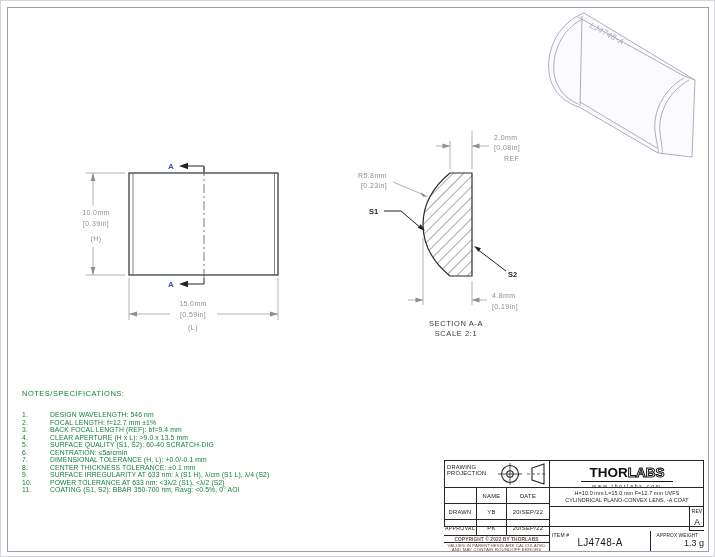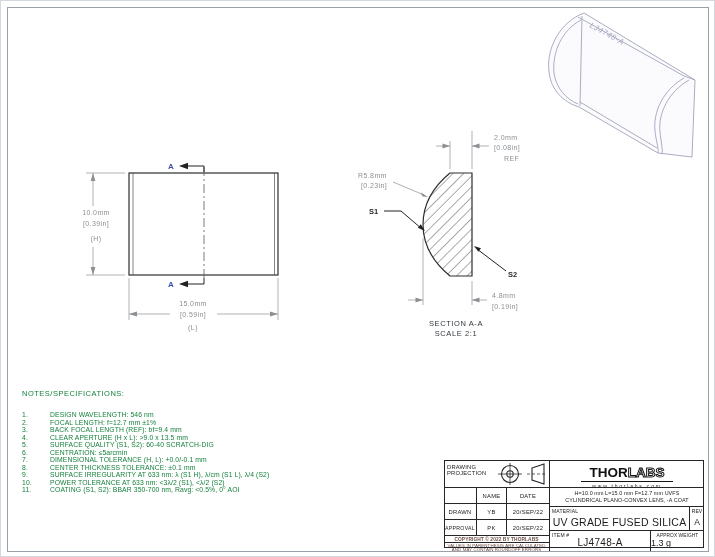--- a/index.html
+++ b/index.html
@@ -19,21 +19,21 @@
   .notes-title{font-size:7.5px;letter-spacing:.5px;margin-bottom:13px;}
   .note-row{display:flex;font-size:6.8px;line-height:7.55px;letter-spacing:.1px;}
   .note-num{width:28px;flex:0 0 28px;}
   .note-text{flex:1;white-space:nowrap;}
 
   
   .footer-warning{position:absolute;left:60px;top:516px;width:320px;text-align:center;
     color:#3d464e;font-size:8px;line-height:10px;letter-spacing:1px;}
 
   
-  .tb{position:absolute;left:444px;top:460px;width:260px;height:88px;color:#1b1b1b;}
+  .tb{position:absolute;left:444px;top:460px;width:260px;height:67px;color:#1b1b1b;}
   .tb .cell{position:absolute;box-sizing:border-box;border:0 solid #26262a;overflow:hidden;}
   .tb .bb{border-bottom-width:1px;}
   .tb .br{border-right-width:1px;}
   .tb .bl{border-left-width:1px;}
   .tb-outline{position:absolute;inset:0;border:1.2px solid #26262a;pointer-events:none;}
   .proj-label{position:absolute;left:3px;top:4px;width:50px;font-size:5.8px;line-height:6.4px;letter-spacing:.2px;}
   .proj-symbols{position:absolute;right:1px;top:2px;}
   .hdr{font-size:5.8px;letter-spacing:.3px;display:flex;align-items:center;justify-content:center;height:100%;}
   .cp{font-size:4.8px;font-weight:bold;color:#6b4c41;display:flex;align-items:center;justify-content:center;height:100%;letter-spacing:.1px;}
   .disc{font-size:4.4px;line-height:4.1px;color:#6b4c41;text-align:center;padding-top:1.2px;letter-spacing:.1px;}
@@ -42,21 +42,21 @@
   .logo-thor{color:#121212;}
   .logo-labs{color:#ffffff;-webkit-text-stroke:1px #121212;text-shadow:0 0 0 #121212;}
   .logo-rule{width:92px;border-top:1.4px solid #141414;margin:0 auto 1px auto;}
   .logo-url{font-size:5px;letter-spacing:1.8px;color:#2a2a2a;}
   .desc{font-size:5.4px;line-height:7.2px;text-align:center;padding-top:2px;letter-spacing:.1px;}
   .small-cap{position:absolute;left:2px;top:1px;font-size:5px;letter-spacing:.2px;}
   .big-val{position:absolute;left:0;right:0;bottom:2px;text-align:center;font-size:10.5px;letter-spacing:.2px;}
   .rev-cap{position:absolute;left:0;right:0;top:1px;text-align:center;font-size:5px;}
   .rev-val{position:absolute;left:0;right:0;bottom:3px;text-align:center;font-size:8.5px;}
   .wt-cap{position:absolute;left:0;right:0;top:1.5px;text-align:center;font-size:4.8px;letter-spacing:.1px;}
-  .wt-val{position:absolute;left:0;right:0;bottom:3px;text-align:left;font-size:9px;}
+  .wt-val{position:absolute;left:0;right:0;bottom:3px;text-align:right;font-size:9px;}
   .item-val{position:absolute;left:0;right:0;bottom:3px;text-align:center;font-size:10px;letter-spacing:.3px;}
 
   
   text{font-family:"Liberation Sans", sans-serif;}
   .dimtext{fill:#8c9094;font-size:7px;letter-spacing:.4px;}
   .blue-a{fill:#4050a8;font-size:8px;font-weight:bold;}
   .surf{fill:#26282c;font-size:7.5px;font-weight:600;}
   .cap{fill:#33383e;font-size:7.5px;letter-spacing:.6px;}
   .engrave{fill:#a6aabf;font-size:8px;font-style:italic;letter-spacing:.5px;}
 </style>
@@ -288,24 +288,20 @@
     <div class="cell bb" style="left:106px;top:0;width:154px;height:28px;">
       <div class="logo-wrap">
         <span class="logo-word"><span class="logo-thor">THOR</span><span class="logo-labs">LABS</span></span>
         <div class="logo-rule"></div>
         <div class="logo-url">www.thorlabs.com</div>
       </div>
     </div>
     <div class="cell bb" style="left:106px;top:28px;width:154px;height:19px;">
       <div class="desc"><span>H=10.0 mm L=15.0 mm F=12.7 mm UVFS</span><br><span>CYLINDRICAL PLANO-CONVEX LENS, -A COAT</span></div>
     </div>
-    <div class="cell bb" style="left:106px;top:47px;width:139px;height:24px;">
-      <div class="small-cap">MATERIAL</div>
-      <div class="big-val">UV GRADE FUSED SILICA</div>
-    </div>
     <div class="cell bb bl" style="left:245px;top:47px;width:15px;height:24px;">
       <div class="rev-cap">REV</div>
       <div class="rev-val">A</div>
     </div>
     <div class="cell" style="left:106px;top:71px;width:100px;height:20px;">
       <div class="small-cap">ITEM #</div>
       <div class="item-val">LJ4748-A</div>
     </div>
     <div class="cell bl" style="left:206px;top:71px;width:54px;height:20px;">
       <div class="wt-cap">APPROX WEIGHT</div>

